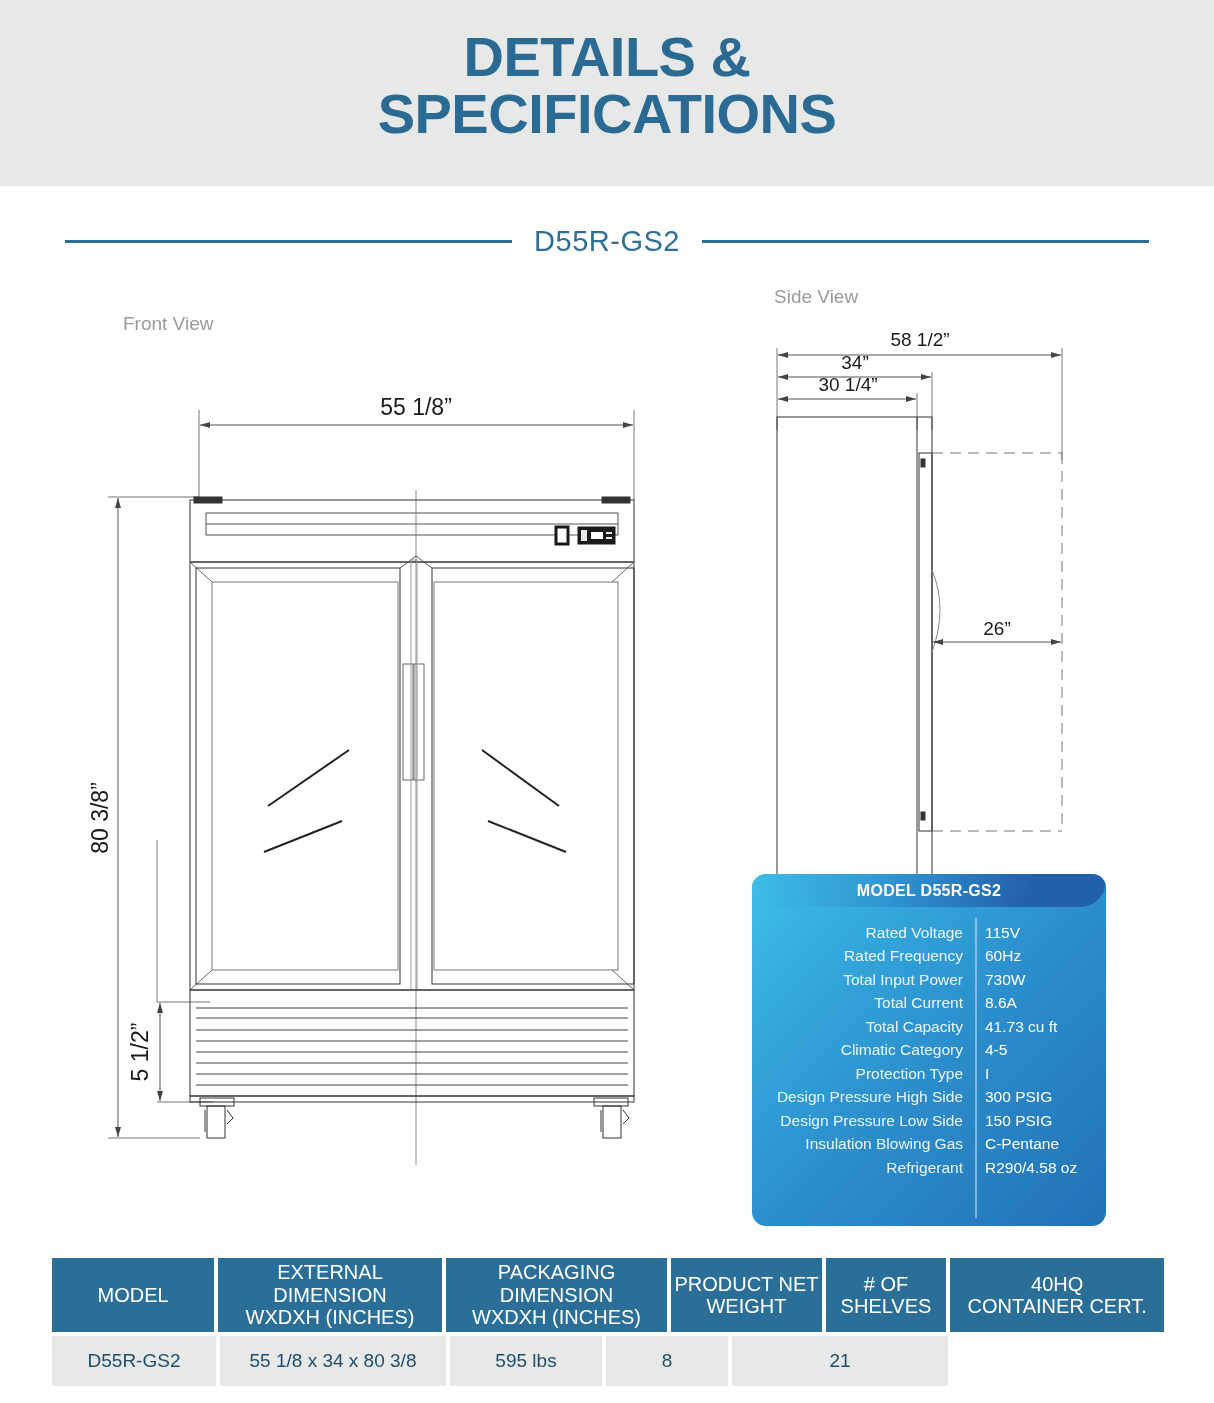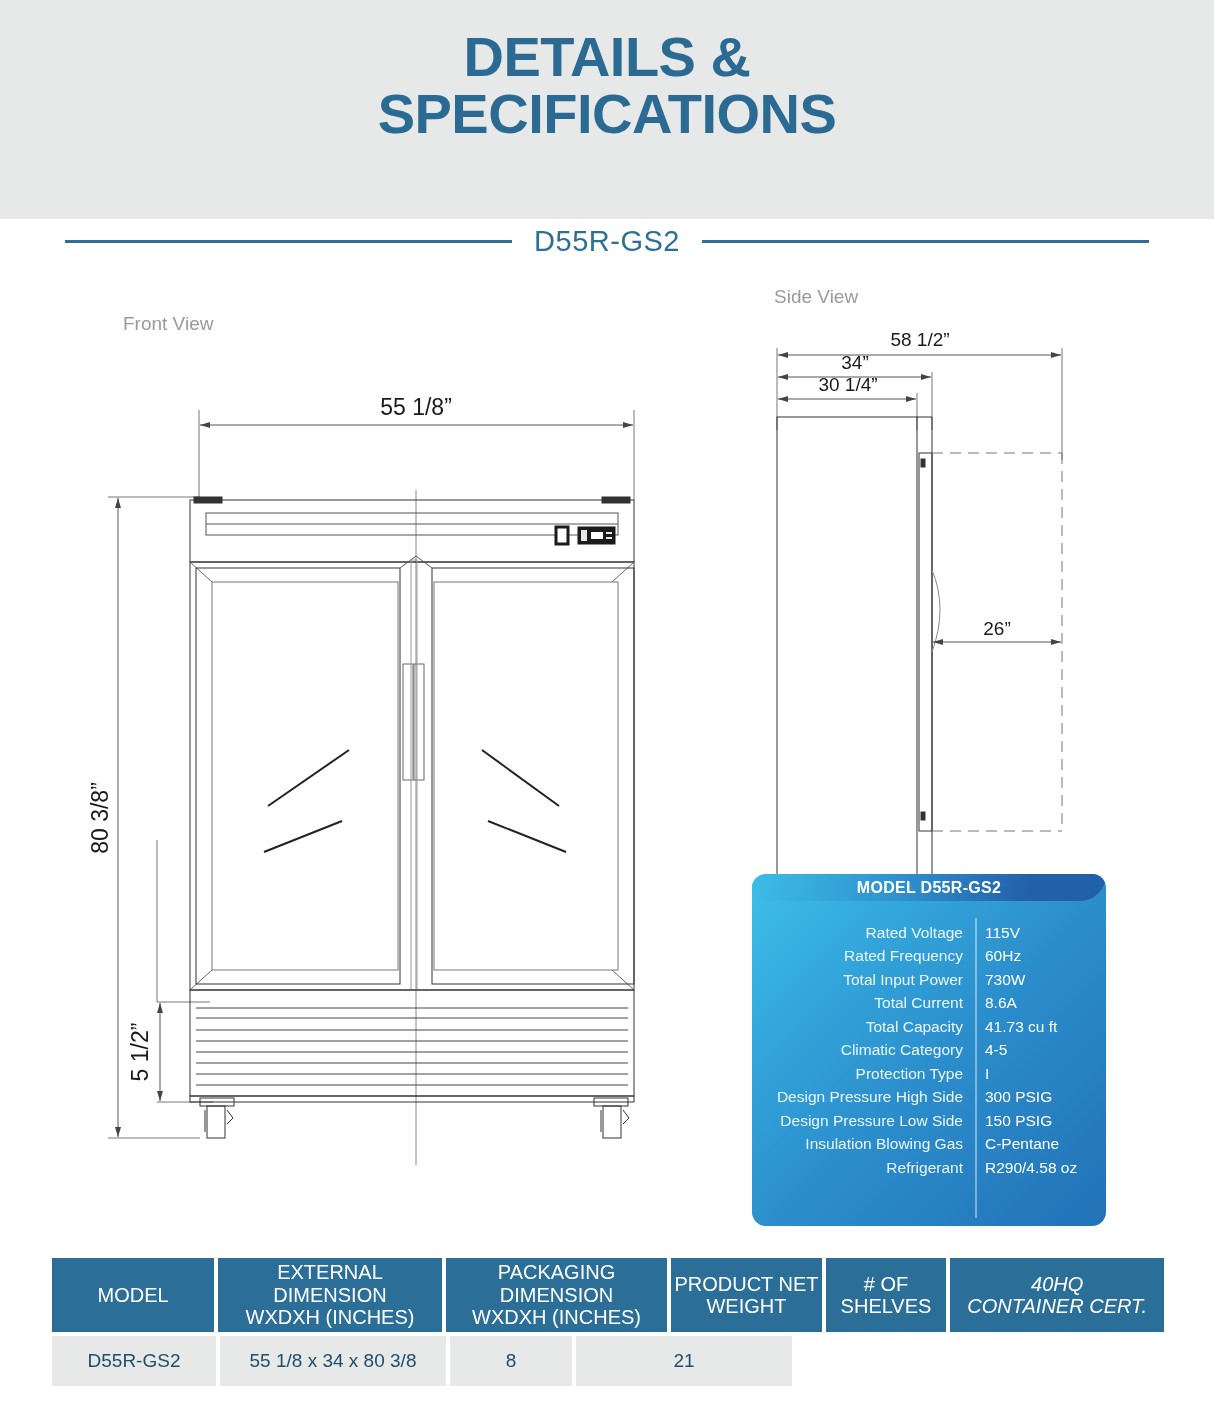--- a/index.html
+++ b/index.html
@@ -6,21 +6,21 @@
   html,body { width:1214px; height:1403px; }
   body {
     background:#ffffff;
     font-family:"Liberation Sans", sans-serif;
     position:relative;
     overflow:hidden;
   }
 
   
   #header-band{
-    position:absolute; left:0; top:0; width:1214px; height:219px;
+    position:absolute; left:0; top:0; width:1214px; height:186px;
     background:#e7e8e8;
   }
   #header-title{
     position:absolute; left:0; top:28px; width:1214px;
     text-align:center; color:#2b6a92; line-height:1.02;
     letter-spacing:-0.5px;
   }
   #header-line1{ display:block; font-size:56px; font-weight:bold; }
   #header-line2{ display:block; font-size:56px; font-weight:bold; }
 
@@ -49,21 +49,21 @@
   }
 
   
   #spec-panel{
     position:absolute; left:752px; top:874px; width:354px; height:352px;
     border-radius:14px;
     background:linear-gradient(135deg,#3fc0e8 0%, #34a9dd 22%, #2b8ccb 55%, #2272b8 100%);
     overflow:hidden;
   }
   #spec-header{
-    position:absolute; left:0; top:0; width:100%; height:27px;
+    position:absolute; left:0; top:0; width:100%; height:33px;
     background:linear-gradient(100deg,#3dbde6 0%, #2f93cf 40%, #2360ab 78%, #2360ab 100%);
     border-bottom-right-radius:26px;
     color:#ffffff; font-size:16px; font-weight:bold;
     display:flex; align-items:center; justify-content:center;
     letter-spacing:0.3px;
   }
   #spec-rows{
     position:absolute; left:0; top:38px; width:100%; bottom:6px;
     padding:9px 12px 0 10px;
   }
@@ -89,21 +89,21 @@
   }
   .tbl-row{ display:flex; width:100%; }
   #tbl-head-row{ height:74px; }
   #tbl-data-row{ height:50px; margin-top:4px; }
   .th{
     background:#2b6f99; color:#ffffff;
     font-size:20px; line-height:1.12; font-weight:normal;
     display:flex; align-items:center; justify-content:center; text-align:center;
     margin-right:4px; padding:0 3px;
   }
-  .th:last-child{ margin-right:0;font-style:italic; }
+  .th:last-child{ margin-right:0; }
   .td{
     background:#e7e8e8; color:#1f4e6b;
     font-size:19px;
     display:flex; align-items:center; justify-content:center; text-align:center;
     margin-right:4px;
   }
   .td:last-child{ margin-right:10px; }
   .col-0{ width:164px; }
   .col-1{ width:226px; }
   .col-2{ width:224px; }
@@ -375,16 +375,17 @@
       <div class="th col-4">
         <div class="th-lines"><span># OF</span><br><span>SHELVES</span></div>
       </div>
       <div class="th col-5">
         <div class="th-lines"><span>40HQ</span><br><span>CONTAINER CERT.</span></div>
       </div>
     </div>
   <div id="tbl-data-row" class="tbl-row">
       <div class="td col-0">D55R-GS2</div>
       <div class="td col-1">55 1/8 x 34 x 80 3/8</div>
+      <div class="td col-3">595 lbs</div>
       <div class="td col-4">8</div>
       <div class="td col-5">21</div>
     </div>
 </div>
 
 </body></html>

